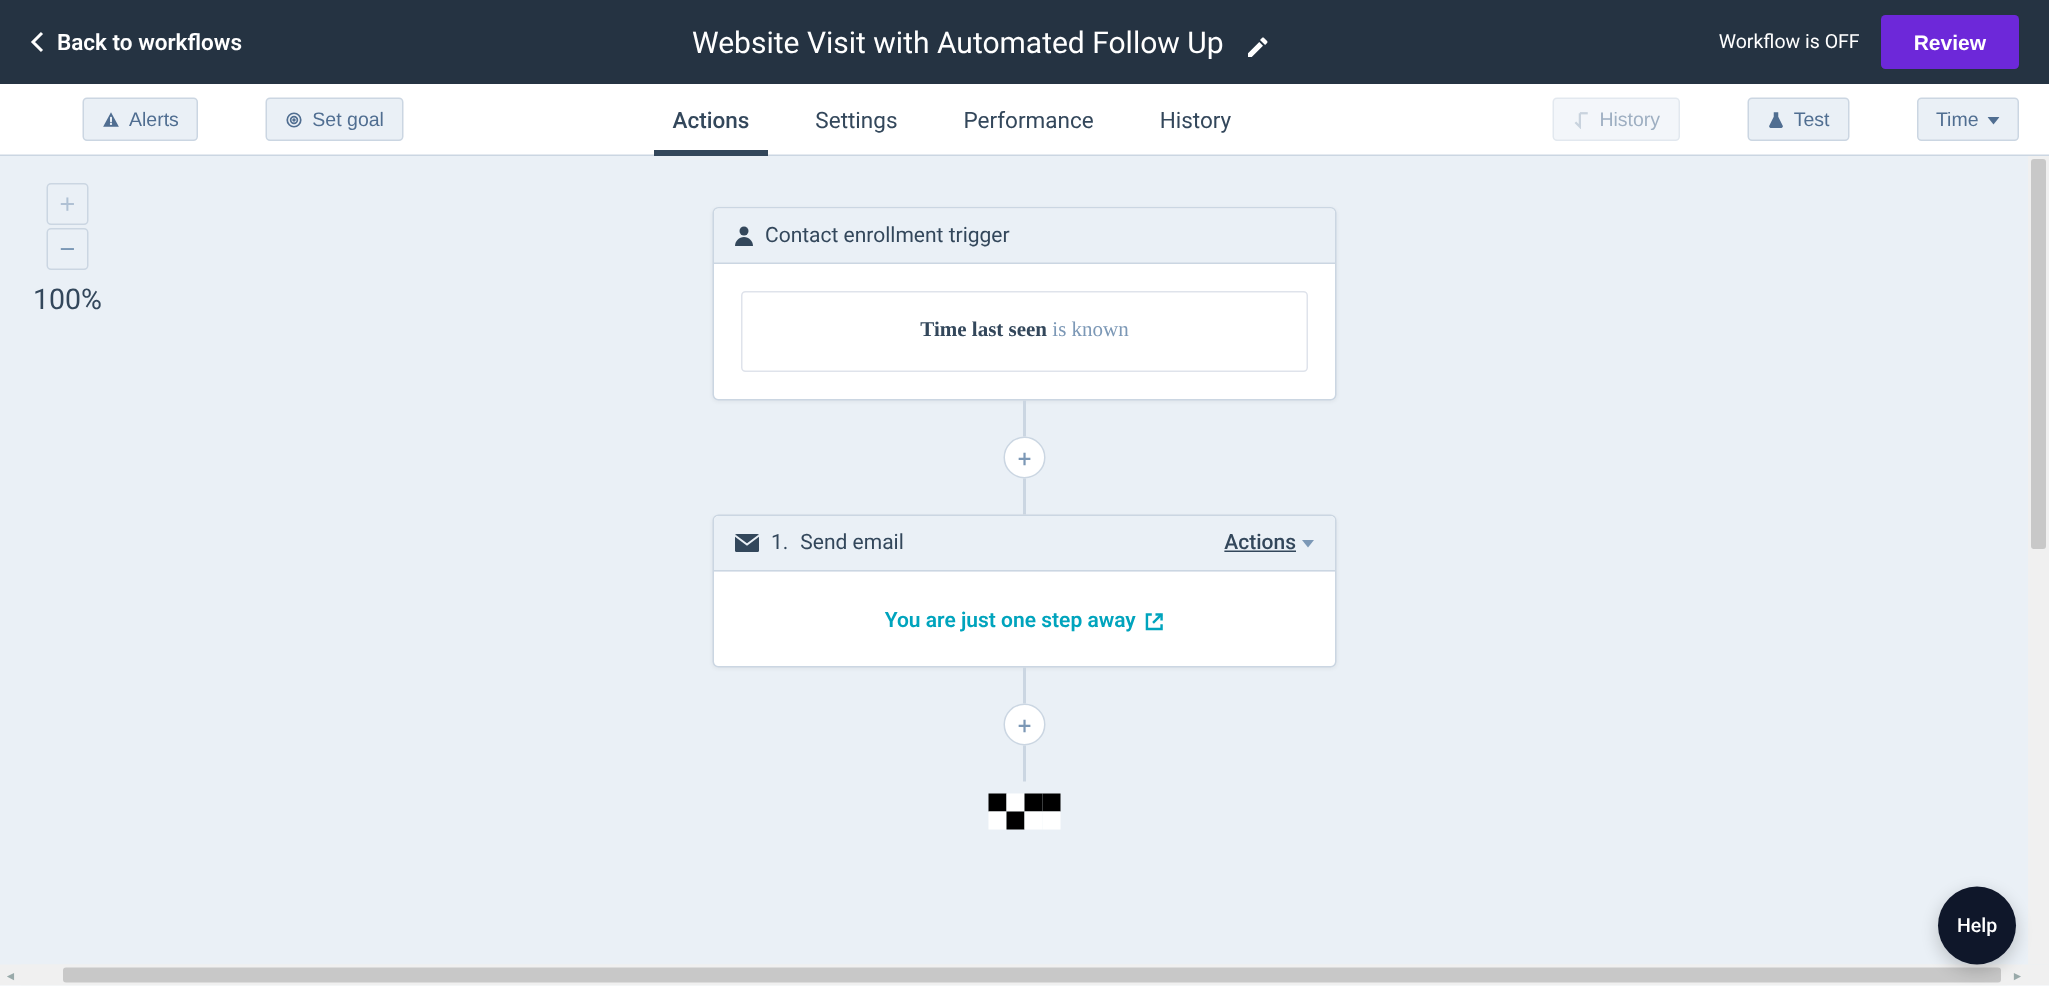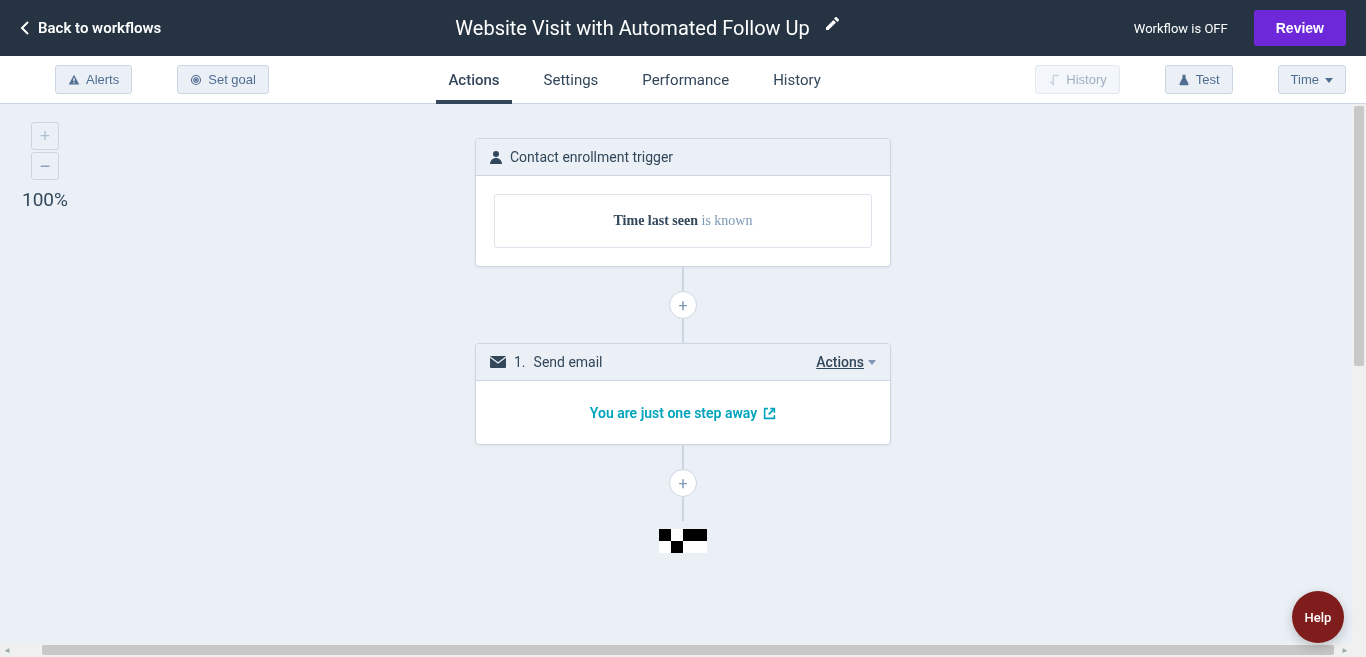--- a/index.html
+++ b/index.html
@@ -1,23 +1,23 @@
 <!DOCTYPE html>
 <html><head>
 <meta charset="utf-8">
 <style>
   * { box-sizing: border-box; margin: 0; padding: 0; }
   html, body { width: 1366px; height: 657px; overflow: hidden; font-family: -apple-system, BlinkMacSystemFont, "Segoe UI", Roboto, Helvetica, Arial, sans-serif; color: #33475b; background: #fff; }
   .header { height: 56px; background: #253342; display: flex; align-items: center; padding: 0 20px; color: #fff; }
   .back { display: flex; align-items: center; gap: 8px; cursor: pointer; font-weight: 600; font-size: 15px; }
   .back svg { width: 10px; height: 16px; }
-  .header-center { flex: 1; display: flex; align-items: flex-start; justify-content: center; gap: 14px; }
+  .header-center { flex: 1; display: flex; align-items: flex-end; justify-content: center; gap: 14px; }
   .title { font-size: 20px; font-weight: 400; color: #fff; }
   .edit-icon { width: 16px; height: 16px; cursor: pointer; color: #fff; }
-  .header-right { display: flex; align-items: center; gap: 26px; }
+  .header-right { display: flex; align-items: center; gap: 14px; }
   .status-text { font-size: 13px; color: #fff; }
   .review-btn { background: #6d28d9; color: #fff; border: none; padding: 10px 22px; font-size: 14px; font-weight: 600; border-radius: 3px; cursor: pointer; }
 
   .toolbar { height: 48px; border-bottom: 1px solid #cbd6e2; display: flex; align-items: center; padding: 0 20px; background: #fff; }
   .toolbar-left { display: flex; gap: 10px; }
   .btn-light { background: #eaf0f6; border: 1px solid #cbd6e2; color: #506e91; padding: 6px 12px; font-size: 13px; border-radius: 3px; cursor: pointer; display: inline-flex; align-items: center; gap: 6px; margin-left: 35px; }
   .btn-light.disabled { opacity: .55; cursor: default; }
   .tabs { flex: 1; display: flex; justify-content: center; gap: 44px; height: 100%; align-items: stretch; }
   .tab { display: flex; align-items: center; font-size: 15px; color: #33475b; cursor: pointer; position: relative; }
   .tab.active { color: #33475b; font-weight: 500; }
@@ -44,21 +44,21 @@
   .link-teal { color: #00a4bd; font-weight: 600; font-size: 14px; display: inline-flex; align-items: center; gap: 6px; cursor: pointer; }
 
   .connector { width: 2px; height: 24px; background: #cbd6e2; }
   .add-node { width: 28px; height: 28px; background: #fff; border: 1px solid #cbd6e2; border-radius: 50%; color: #7c98b6; font-size: 16px; display: flex; align-items: center; justify-content: center; cursor: pointer; }
 
   .finish-flag { margin-top: 8px; width: 48px; height: 24px; display: flex; flex-wrap: wrap; }
   .finish-flag span { width: 12px; height: 12px; }
   .finish-flag span.b { background: #000; }
   .finish-flag span.w { background: #fff; }
 
-  .help-bubble { position: absolute; right: 22px; bottom: 14px; width: 52px; height: 52px; background: #7f1d1d; border-radius: 50%; color: #fff; font-size: 13px; font-weight: 500; display: flex; align-items: center; justify-content: center; cursor: pointer; box-shadow: 0 4px 12px rgba(0,0,0,.2); }
+  .help-bubble { position: absolute; right: 22px; bottom: 14px; width: 52px; height: 52px; background: #0f172a; border-radius: 50%; color: #fff; font-size: 13px; font-weight: 500; display: flex; align-items: center; justify-content: center; cursor: pointer; box-shadow: 0 4px 12px rgba(0,0,0,.2); }
 
   .hscroll { position: absolute; left: 0; right: 14px; bottom: 0; height: 14px; background: #f0f0f0; display: flex; align-items: center; }
   .hscroll .arrow { width: 14px; height: 14px; display: flex; align-items: center; justify-content: center; color: #9aa; font-size: 8px; }
   .hscroll .track { flex: 1; height: 14px; background: #f0f0f0; position: relative; }
   .hscroll .thumb { position: absolute; left: 28px; right: 4px; top: 2px; bottom: 2px; background: #c8c8c8; border-radius: 2px; }
   .vscroll { position: absolute; top: 0; right: 0; bottom: 14px; width: 14px; background: #f0f0f0; }
   .vscroll .thumb { position: absolute; top: 2px; left: 2px; right: 2px; height: 260px; background: #c8c8c8; border-radius: 2px; }
   .scroll-corner { position: absolute; right: 0; bottom: 0; width: 14px; height: 14px; background: #f0f0f0; }
 
   svg { display: block; }

